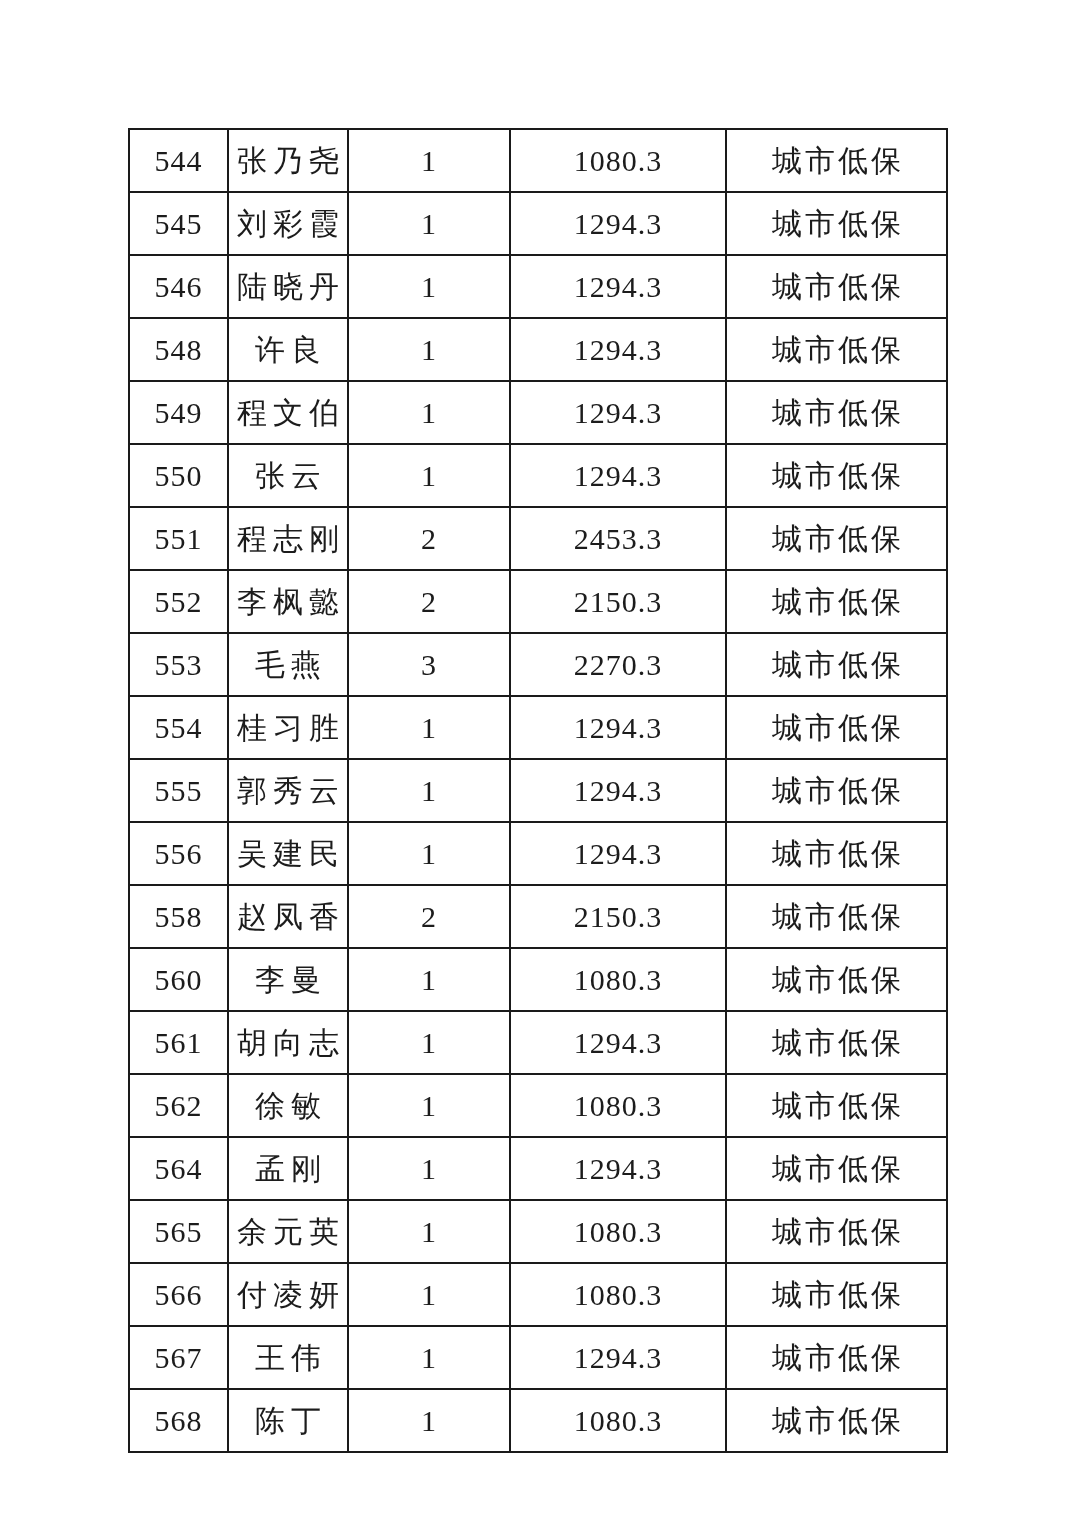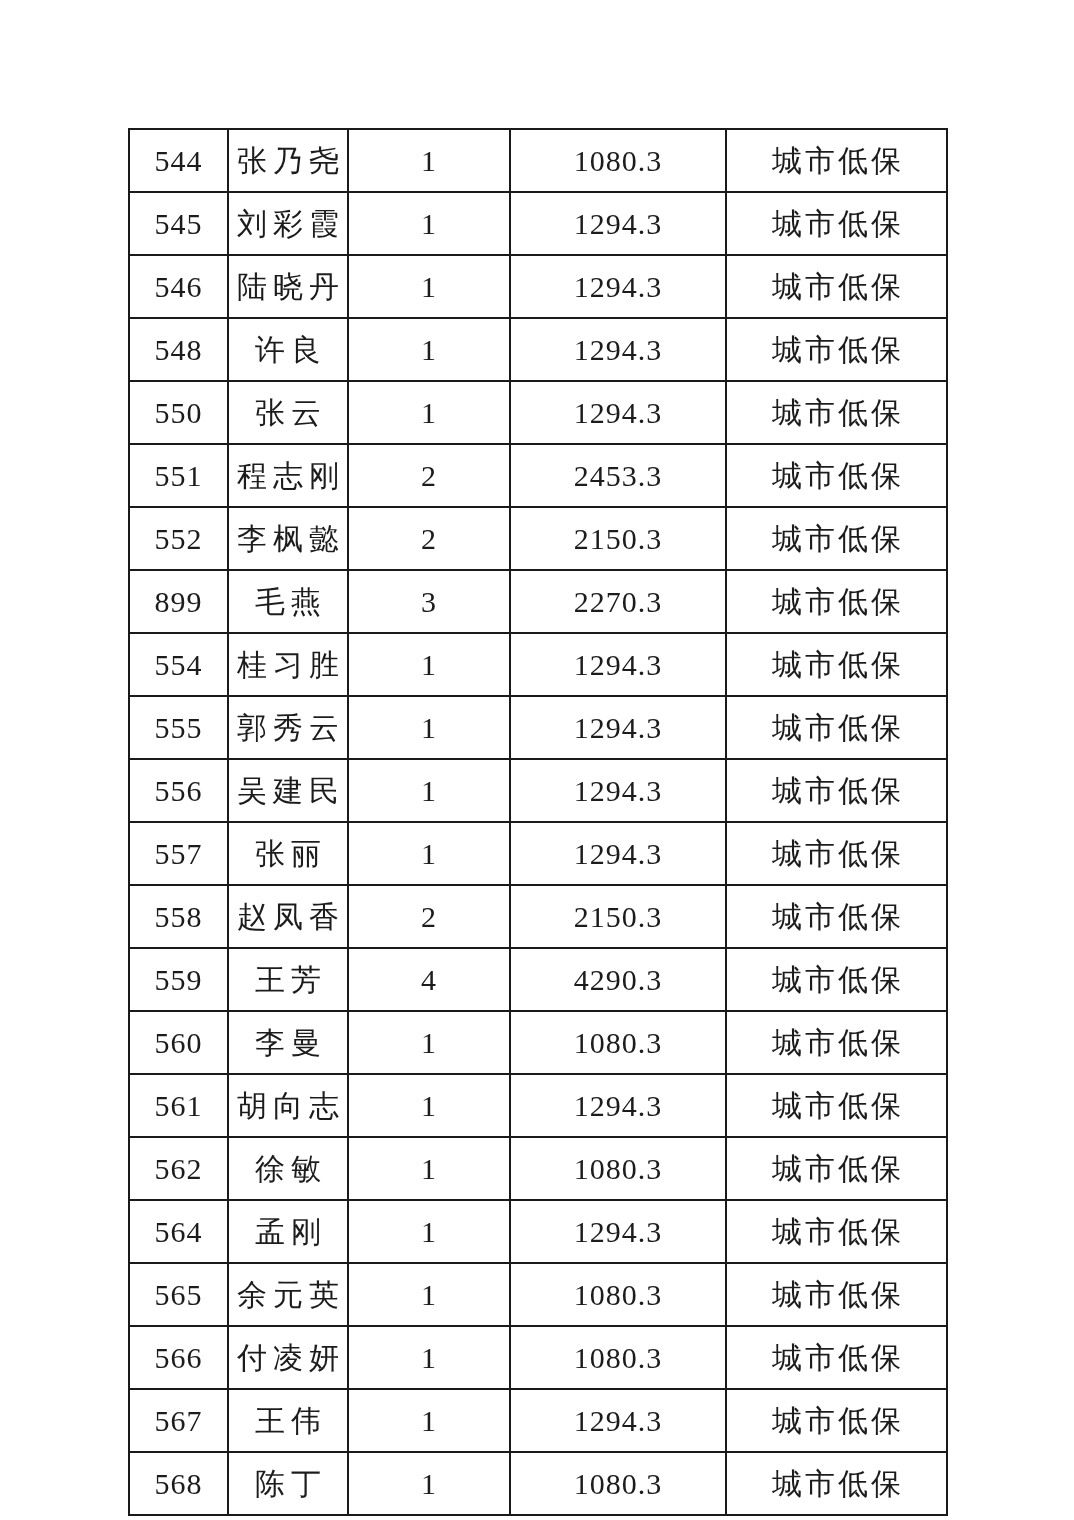--- a/index.html
+++ b/index.html
@@ -90,20 +90,27 @@
 
 
   <tr>
     <td class="cell-no">548</td>
     <td class="cell-name">许良</td>
     <td class="cell-count">1</td>
     <td class="cell-amount">1294.3</td>
     <td class="cell-category">城市低保</td>
   </tr>
 
+  <tr>
+    <td class="cell-no">549</td>
+    <td class="cell-name">程文伯</td>
+    <td class="cell-count">1</td>
+    <td class="cell-amount">1294.3</td>
+    <td class="cell-category">城市低保</td>
+  </tr>
 
   <tr>
     <td class="cell-no">550</td>
     <td class="cell-name">张云</td>
     <td class="cell-count">1</td>
     <td class="cell-amount">1294.3</td>
     <td class="cell-category">城市低保</td>
   </tr>
 
   <tr>
@@ -116,21 +123,21 @@
 
   <tr>
     <td class="cell-no">552</td>
     <td class="cell-name">李枫懿</td>
     <td class="cell-count">2</td>
     <td class="cell-amount">2150.3</td>
     <td class="cell-category">城市低保</td>
   </tr>
 
   <tr>
-    <td class="cell-no">899</td>
+    <td class="cell-no">553</td>
     <td class="cell-name">毛燕</td>
     <td class="cell-count">3</td>
     <td class="cell-amount">2270.3</td>
     <td class="cell-category">城市低保</td>
   </tr>
 
   <tr>
     <td class="cell-no">554</td>
     <td class="cell-name">桂习胜</td>
     <td class="cell-count">1</td>
@@ -147,43 +154,29 @@
   </tr>
 
   <tr>
     <td class="cell-no">556</td>
     <td class="cell-name">吴建民</td>
     <td class="cell-count">1</td>
     <td class="cell-amount">1294.3</td>
     <td class="cell-category">城市低保</td>
   </tr>
 
-  <tr>
-    <td class="cell-no">557</td>
-    <td class="cell-name">张丽</td>
-    <td class="cell-count">1</td>
-    <td class="cell-amount">1294.3</td>
-    <td class="cell-category">城市低保</td>
-  </tr>
 
   <tr>
     <td class="cell-no">558</td>
     <td class="cell-name">赵凤香</td>
     <td class="cell-count">2</td>
     <td class="cell-amount">2150.3</td>
     <td class="cell-category">城市低保</td>
   </tr>
 
-  <tr>
-    <td class="cell-no">559</td>
-    <td class="cell-name">王芳</td>
-    <td class="cell-count">4</td>
-    <td class="cell-amount">4290.3</td>
-    <td class="cell-category">城市低保</td>
-  </tr>
 
   <tr>
     <td class="cell-no">560</td>
     <td class="cell-name">李曼</td>
     <td class="cell-count">1</td>
     <td class="cell-amount">1080.3</td>
     <td class="cell-category">城市低保</td>
   </tr>
 
   <tr>

